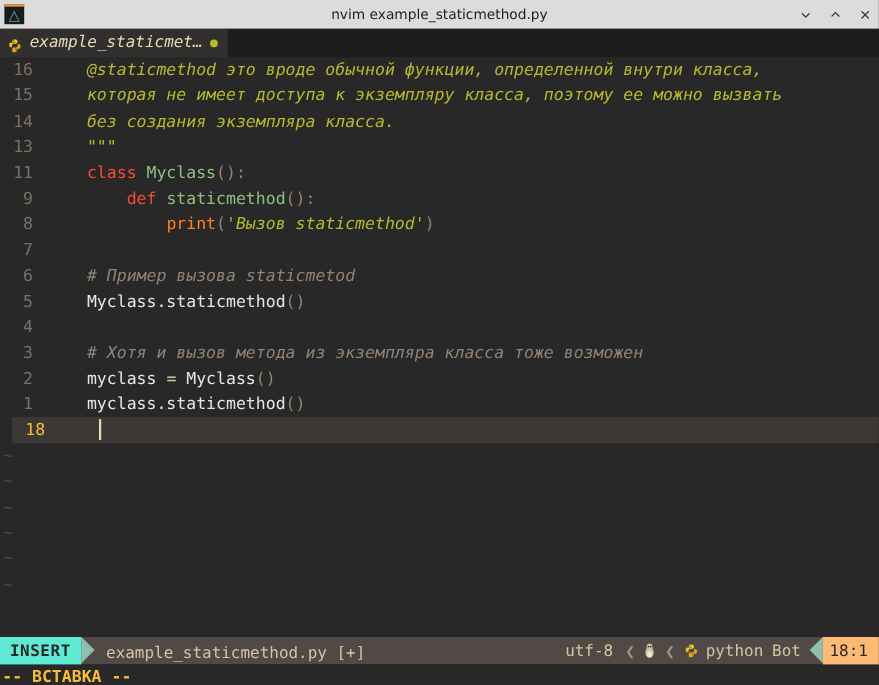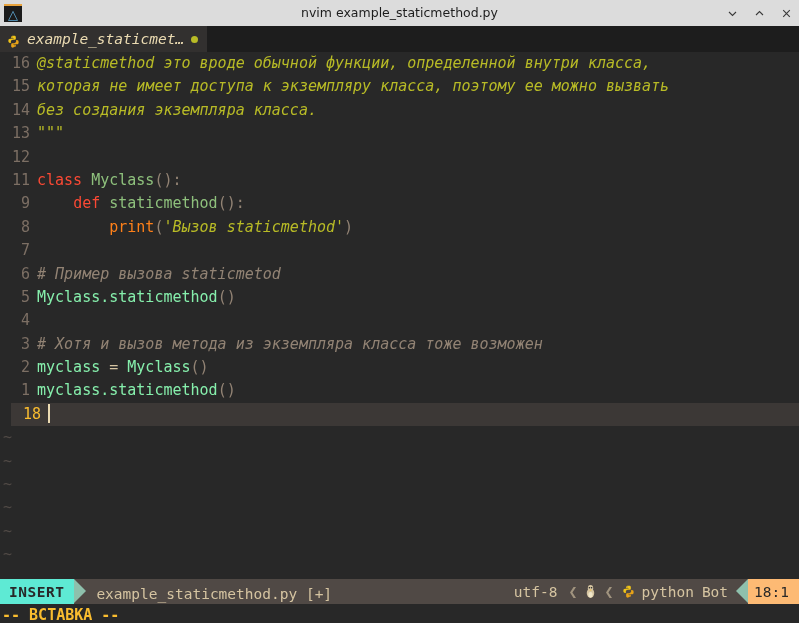--- a/index.html
+++ b/index.html
@@ -107,20 +107,21 @@
     overflow: hidden;
     font-family: "DejaVu Sans Mono", monospace;
     font-size: 15px;
   }
   .row {
     height: 23.4px;
     line-height: 23.4px;
     display: flex;
     align-items: center;
     white-space: pre;
+    gap: 42px;
   }
   .row.cursorline { background: #3c3836; margin-left: 11px; }
   .gutter {
     width: 30px;
     flex: 0 0 30px;
     text-align: right;
     color: #7c6f64;
     font-size: 15px;
     padding-right: 0;
   }
@@ -146,21 +147,21 @@
   }
 
   
   .t-doc   { color: #b8bb26; font-style: italic; }
   .t-kw    { color: #fb4934; }
   .t-fn    { color: #8ec07c; }
   .t-deco  { color: #d4c30f; font-weight: bold; }
   .t-builtin { color: #fe8019; }
   .t-str   { color: #b8bb26; font-style: italic; }
   .t-punc  { color: #928374; }
-  .t-text  { color: #86efac; text-align: right; }
+  .t-text  { color: #e5e5e5; text-align: right; }
   .t-cmt   { color: #928374; font-style: italic; }
   .t-op    { color: #d5c4a1; }
 
   
   #statusline {
     height: 25px;
     background: #504945;
     display: flex;
     align-items: stretch;
     font-family: "DejaVu Sans Mono", monospace;
@@ -266,21 +267,20 @@
     <span class="tab-label">example_staticmet…</span>
     <span class="mod-dot"></span>
   </div>
 </div>
 
 <div id="editor">
     <div class="row"><div class="gutter">16</div><div class="code"><span class="t-doc">@staticmethod это вроде обычной функции, определенной внутри класса,</span></div></div>
     <div class="row"><div class="gutter">15</div><div class="code"><span class="t-doc">которая не имеет доступа к экземпляру класса, поэтому ее можно вызвать</span></div></div>
     <div class="row"><div class="gutter">14</div><div class="code"><span class="t-doc">без создания экземпляра класса.</span></div></div>
     <div class="row"><div class="gutter">13</div><div class="code"><span class="t-doc">"""</span></div></div>
-    <div class="row"><div class="gutter">12</div><div class="code"></div></div>
     <div class="row"><div class="gutter">11</div><div class="code"><span class="t-kw">class</span><span class="t-op"> </span><span class="t-fn">Myclass</span><span class="t-punc">():</span></div></div>
     <div class="row"><div class="gutter">9</div><div class="code"><span class="t-op">    </span><span class="t-kw">def</span><span class="t-op"> </span><span class="t-fn">staticmethod</span><span class="t-punc">():</span></div></div>
     <div class="row"><div class="gutter">8</div><div class="code"><span class="t-op">        </span><span class="t-builtin">print</span><span class="t-punc">(</span><span class="t-str">'Вызов staticmethod'</span><span class="t-punc">)</span></div></div>
     <div class="row"><div class="gutter">7</div><div class="code"></div></div>
     <div class="row"><div class="gutter">6</div><div class="code"><span class="t-cmt"># Пример вызова staticmetod</span></div></div>
     <div class="row"><div class="gutter">5</div><div class="code"><span class="t-text">Myclass.staticmethod</span><span class="t-punc">()</span></div></div>
     <div class="row"><div class="gutter">4</div><div class="code"></div></div>
     <div class="row"><div class="gutter">3</div><div class="code"><span class="t-cmt"># Хотя и вызов метода из экземпляра класса тоже возможен</span></div></div>
     <div class="row"><div class="gutter">2</div><div class="code"><span class="t-text">myclass </span><span class="t-op">=</span><span class="t-text"> Myclass</span><span class="t-punc">()</span></div></div>
     <div class="row"><div class="gutter">1</div><div class="code"><span class="t-text">myclass.staticmethod</span><span class="t-punc">()</span></div></div>

